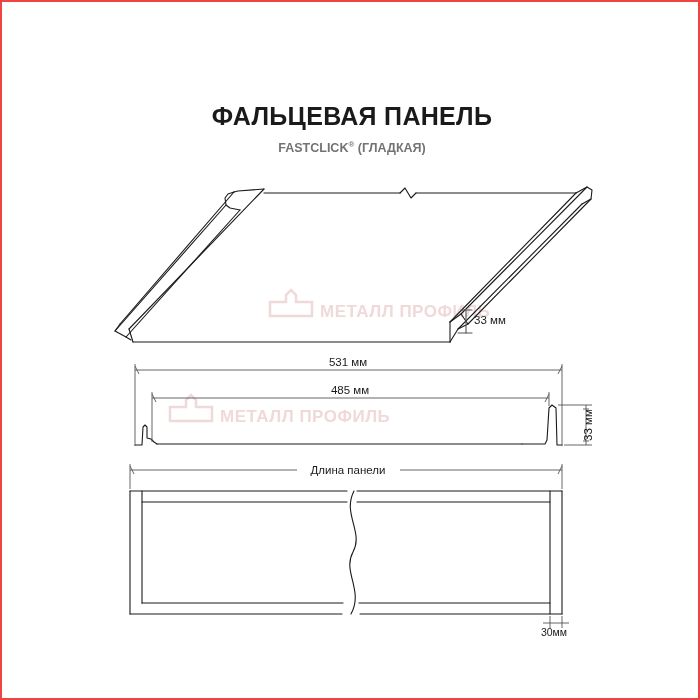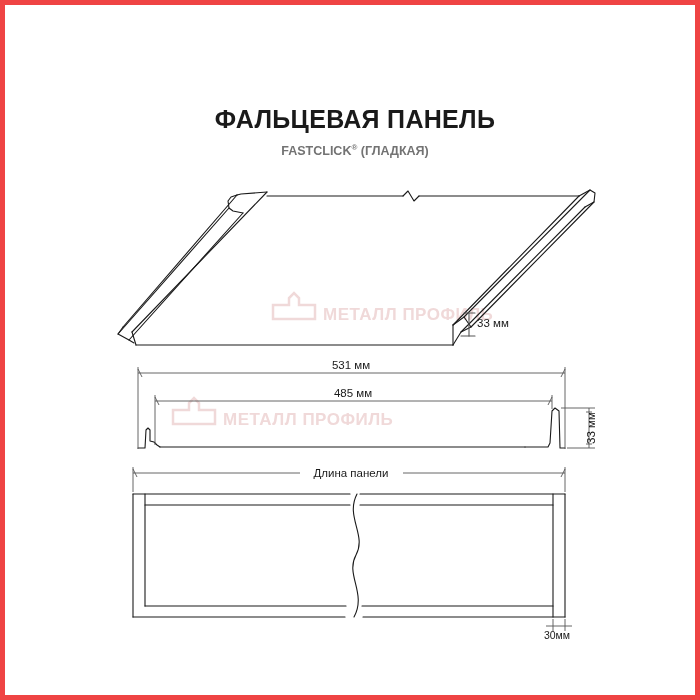--- a/index.html
+++ b/index.html
@@ -12,21 +12,21 @@
     background: #ffffff;
     font-family: "Liberation Sans", sans-serif;
     color: #1a1a1a;
     overflow: hidden;
   }
   #page {
     position: relative;
     width: 700px;
     height: 700px;
     box-sizing: border-box;
-    border: 5px solid #ef4444;
+    border: 2px solid #ef4444;
     background: #ffffff;
   }
   .title {
     position: absolute;
     top: 100px;
     left: 0;
     width: 700px;
     text-align: center;
     font-size: 25px;
     font-weight: bold;

